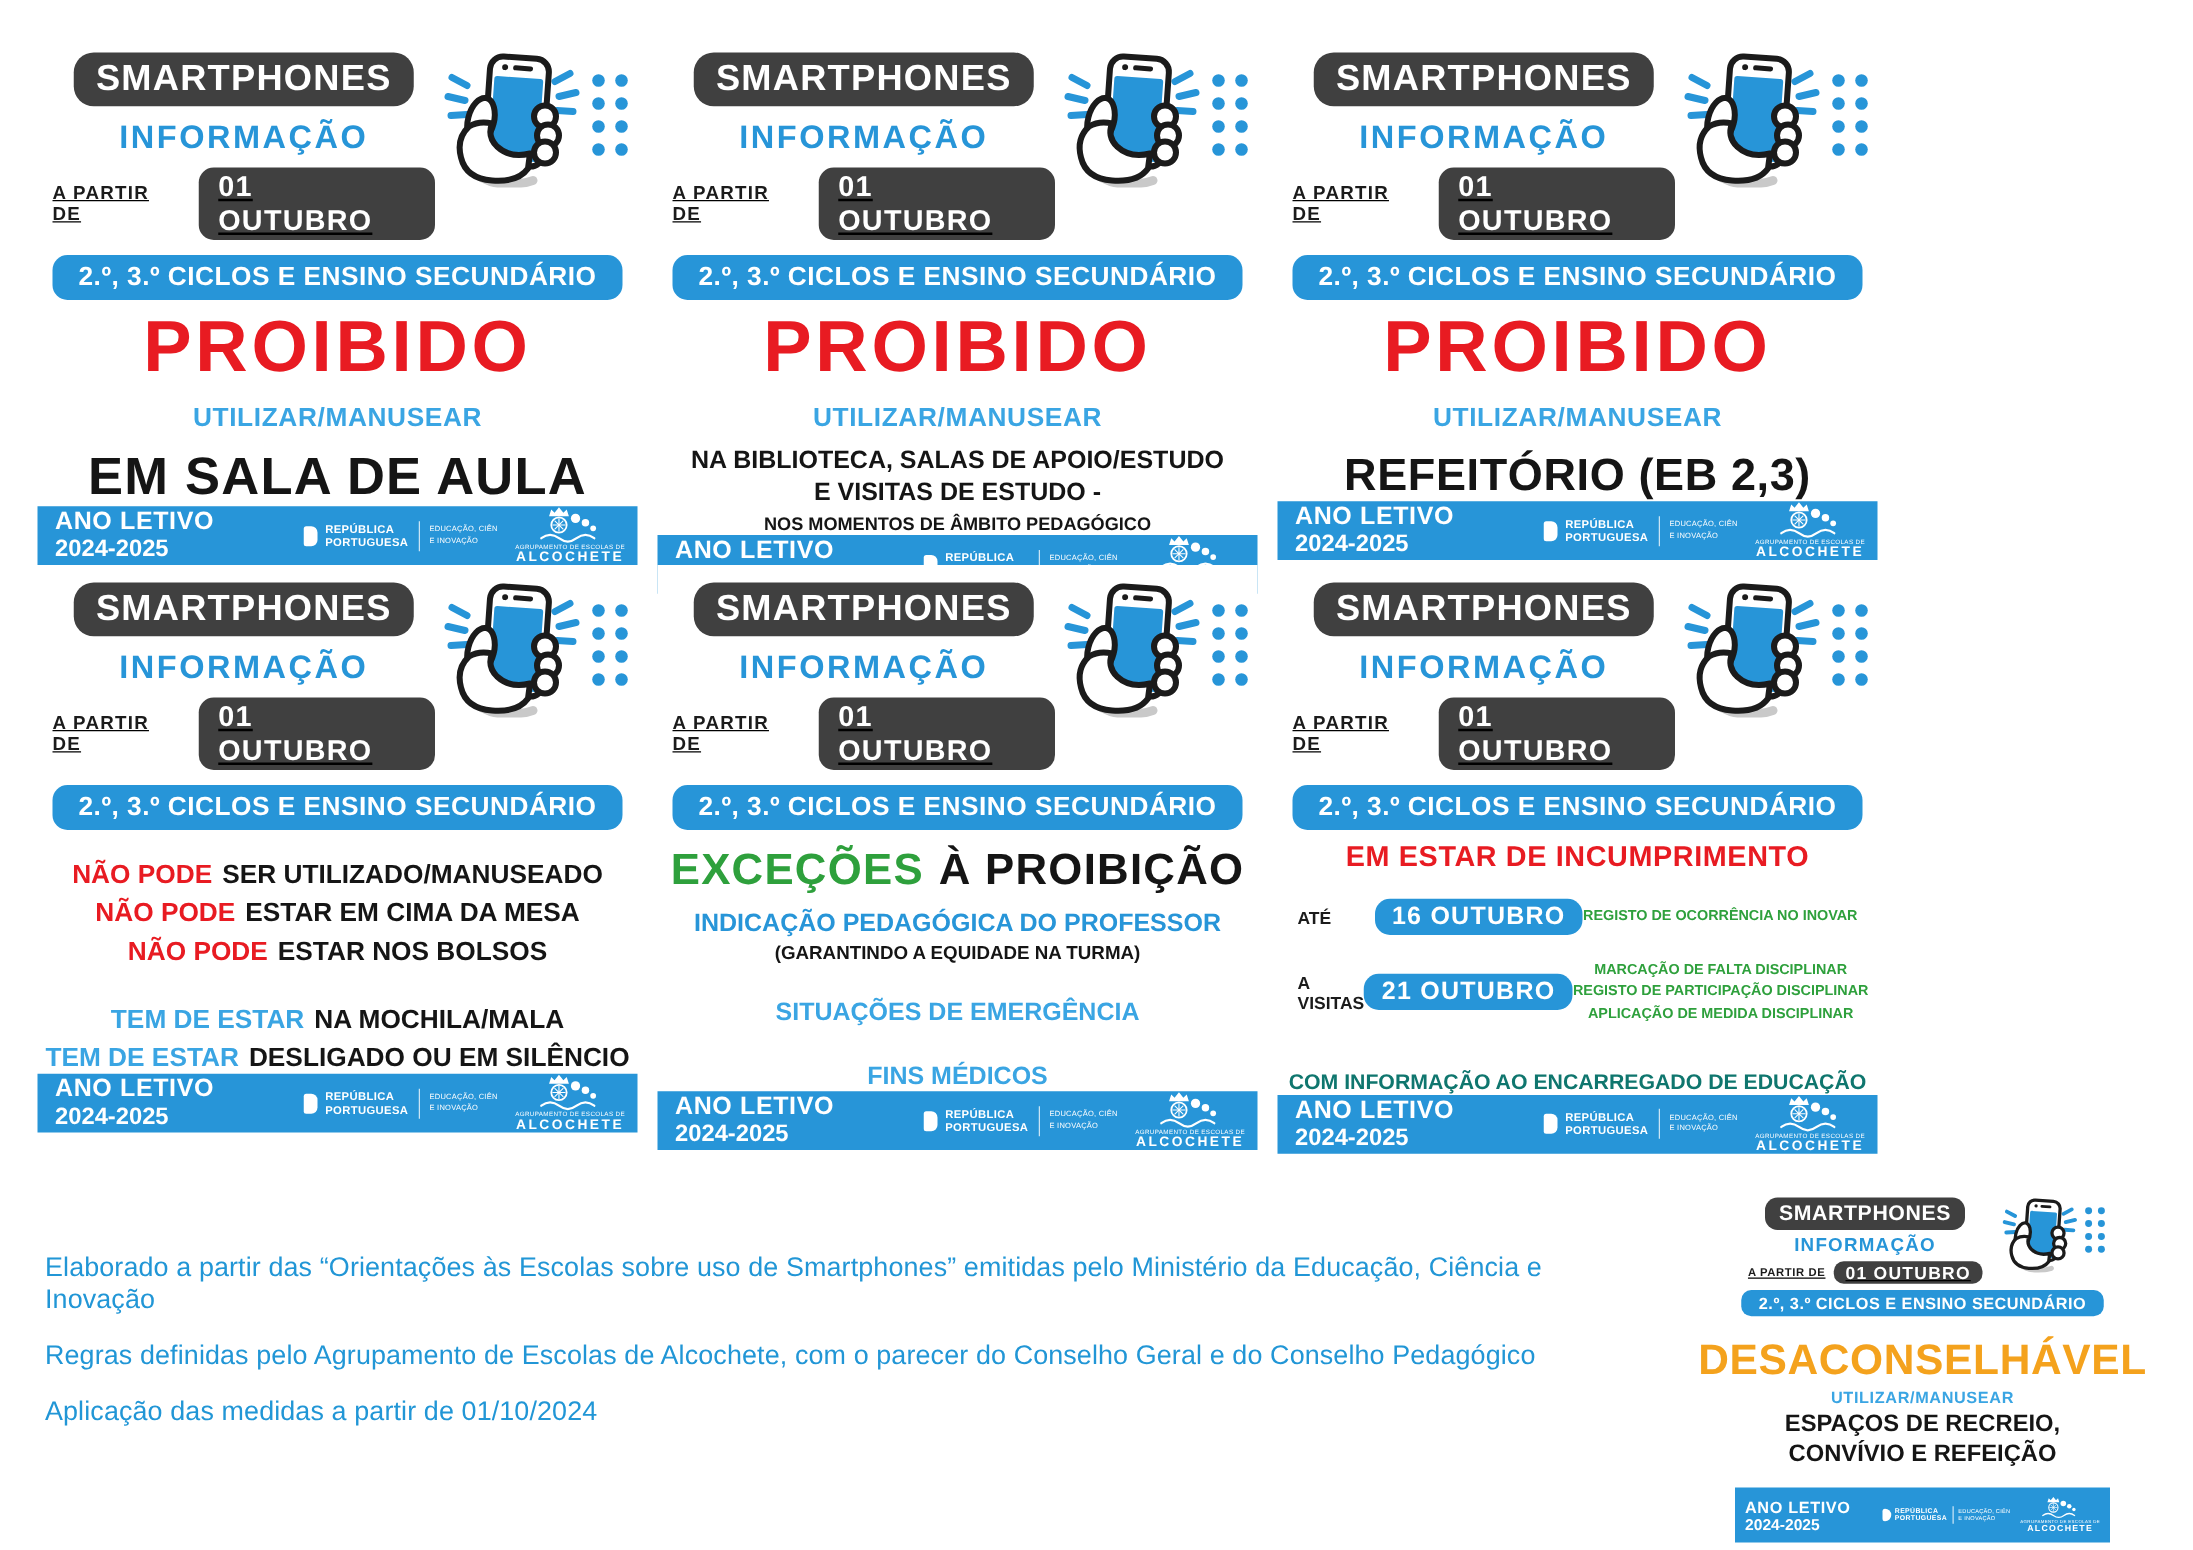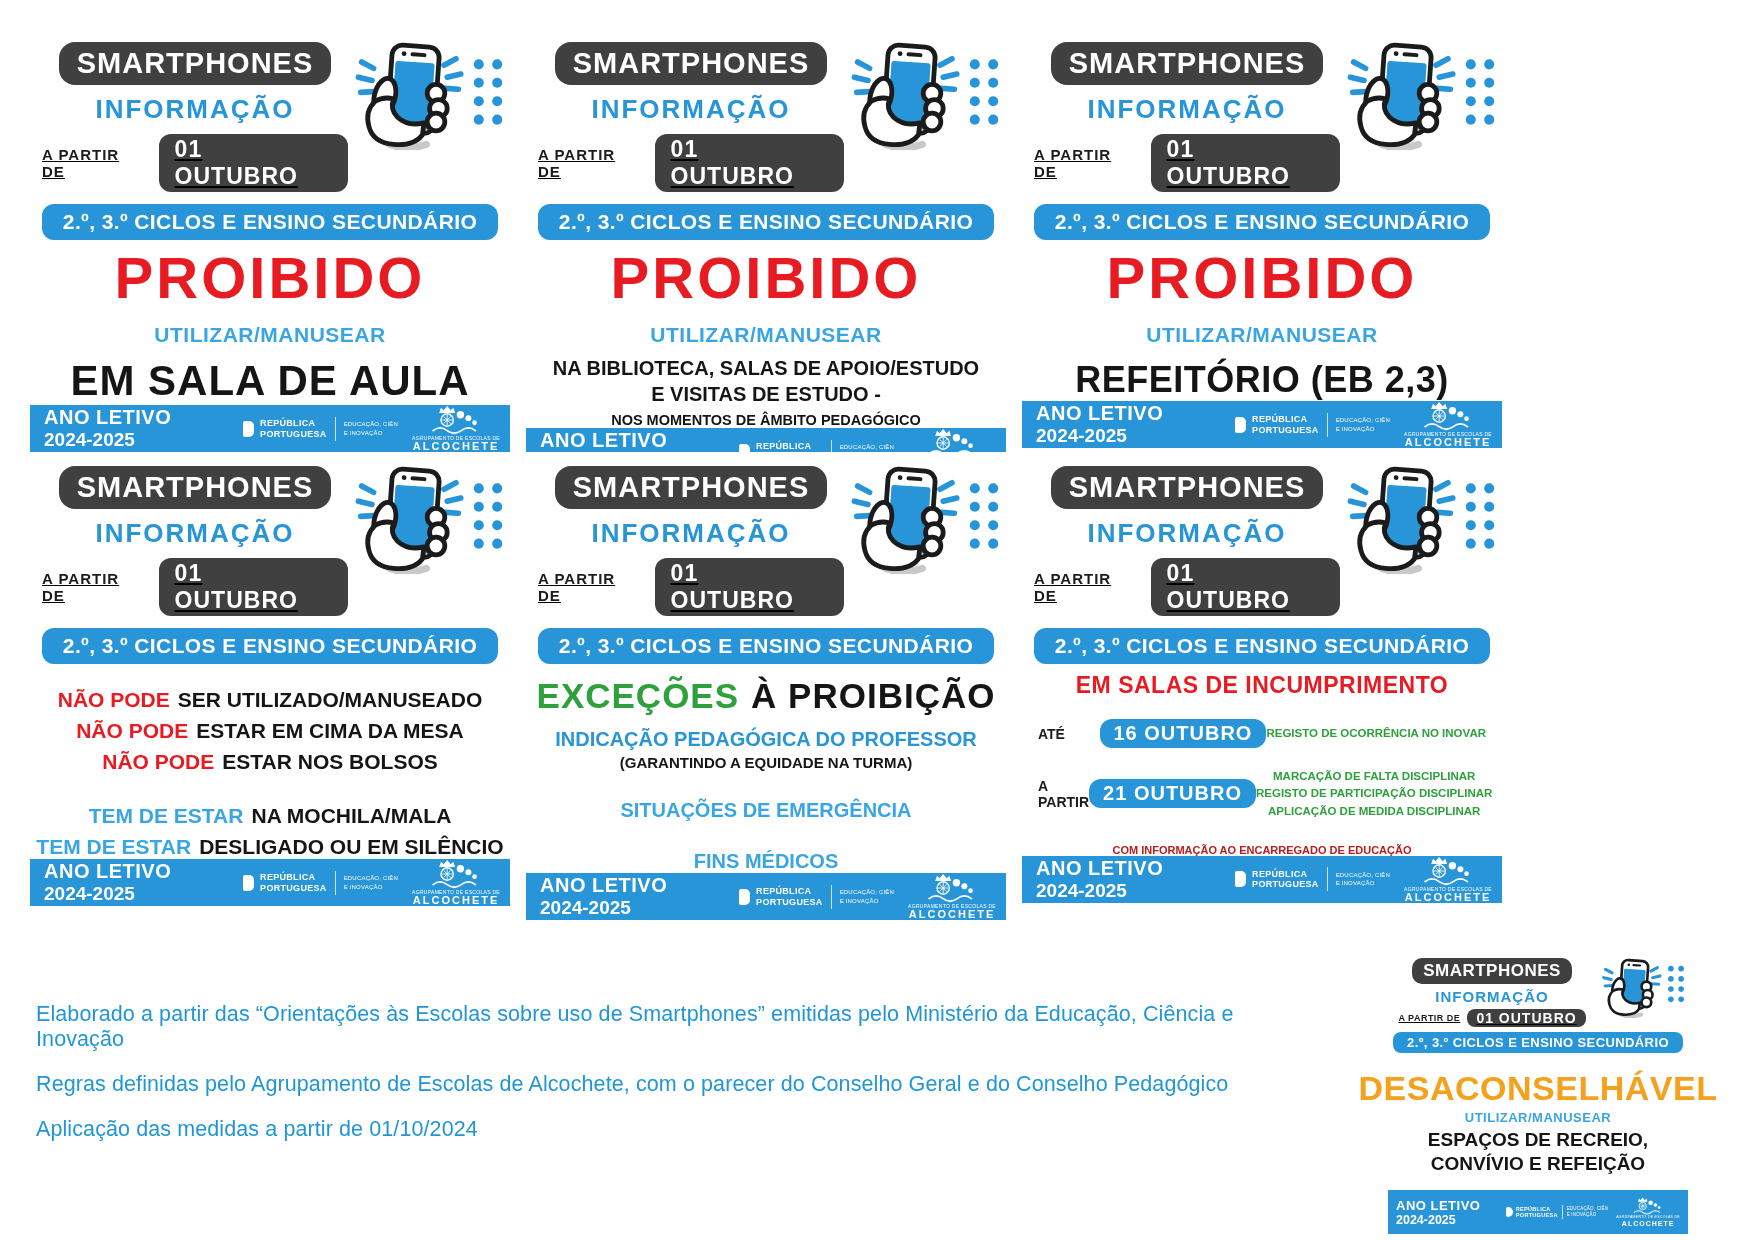--- a/index.html
+++ b/index.html
@@ -59,21 +59,21 @@
   .exc-sp { margin-top:28px; }
 
   
   .inc-title { font-size:23px; font-weight:bold; color:#e81b22; margin-top:8px; letter-spacing:.5px; }
   .inc-row { display:flex; align-items:center; width:100%; padding:0 16px; margin-top:20px; }
   .inc-lead { width:72px; font-size:14px; font-weight:bold; color:#1b1b1b; text-align:left; }
   .inc-pill { background:#2795d8; color:#fff; font-weight:bold; font-size:20px;
               padding:3px 14px; border-radius:12px; letter-spacing:1px; white-space:nowrap; }
   .inc-out { flex:1; text-align:center; color:#2ea03c; font-weight:bold; font-size:11.5px;
              line-height:1.5; white-space:nowrap; }
-  .inc-note { margin-top:24px; color:#b91c1c; font-weight:bold; font-size:11px; }
+  .inc-note { margin-top:36px; color:#0f766e; font-weight:bold; font-size:17px; }
 
   
   .ano-bar { margin-top:auto; background:#2795d8; height:60px; display:flex; align-items:center;
              padding:0 10px 0 14px; color:#fff; }
   .ano-left { flex:1; text-align:left; }
   .ano-l1 { font-size:20px; font-weight:bold; letter-spacing:.5px; }
   .ano-l2 { font-size:19px; font-weight:bold; }
   .logos { display:flex; align-items:center; gap:14px; }
   .gov { display:flex; align-items:center; }
   .flag-icon { width:11px; height:16px; background:#fff; border-radius:2px 5px 5px 2px; margin-right:6px; }
@@ -485,28 +485,28 @@
           <svg class="phone" viewBox="0 0 150 135">
               <use href="#phone-shape"></use>
             </svg>
           <svg class="dots" viewBox="0 0 42 86">
               <use href="#dots-shape"></use>
             </svg>
         </div>
       </div>
       <div class="ciclos">2.º, 3.º CICLOS E ENSINO SECUNDÁRIO</div>
       <div class="p-body">
-        <div class="inc-title">EM SALAS DE INCUMPRIMENTO</div>
+        <div class="inc-title">EM ESTAR DE INCUMPRIMENTO</div>
         <div class="inc-row">
           <span class="inc-lead">ATÉ</span>
           <span class="inc-pill">16 OUTUBRO</span>
           <span class="inc-out">REGISTO DE OCORRÊNCIA NO INOVAR</span>
         </div>
         <div class="inc-row">
-          <span class="inc-lead">A PARTIR</span>
+          <span class="inc-lead">A VISITAS</span>
           <span class="inc-pill">21 OUTUBRO</span>
           <span class="inc-out">
             <span style="display:block;">MARCAÇÃO DE FALTA DISCIPLINAR</span>
             <span style="display:block;">REGISTO DE PARTICIPAÇÃO DISCIPLINAR</span>
             <span style="display:block;">APLICAÇÃO DE MEDIDA DISCIPLINAR</span>
           </span>
         </div>
         <div class="inc-note">COM INFORMAÇÃO AO ENCARREGADO DE EDUCAÇÃO</div>
       </div>
       <footer class="ano-bar">

